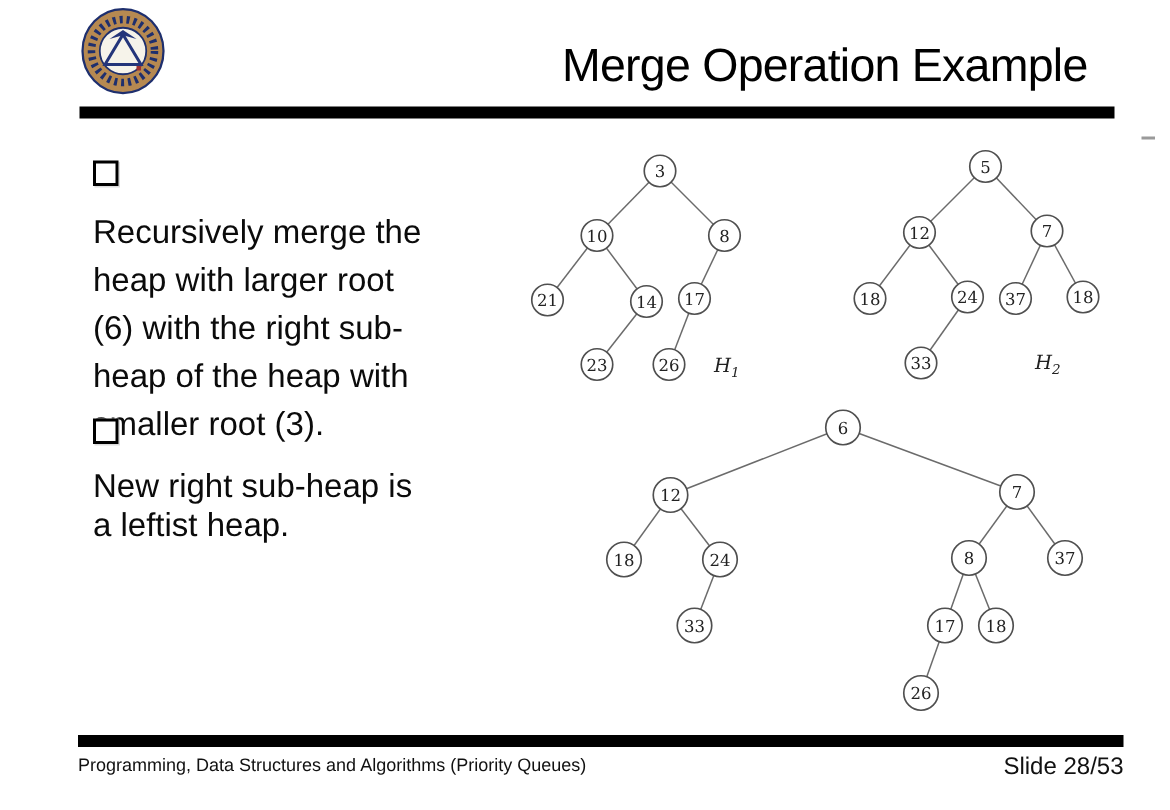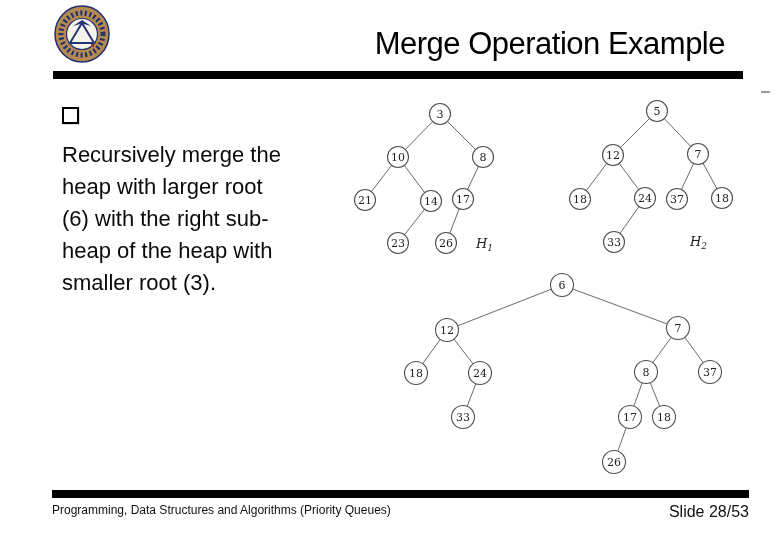--- a/index.html
+++ b/index.html
@@ -59,20 +59,25 @@
 
   <div class="bullet b1">
     <span class="bullet-marker"></span>
     <span class="bullet-text">Recursively merge the
 heap with larger root
 (6) with the right sub-
 heap of the heap with
 smaller root (3).</span>
   </div>
 
+  <div class="bullet b2">
+    <span class="bullet-marker"></span>
+    <span class="bullet-text">New right sub-heap is
+a leftist heap.</span>
+  </div>
 
   <svg id="heap-svg" width="780" height="540" viewBox="0 0 780 540">
       <g>
         <line x1="440" y1="114" x2="398" y2="157" stroke="#6b6b6b" stroke-width="1"></line>
         <line x1="440" y1="114" x2="483" y2="157" stroke="#6b6b6b" stroke-width="1"></line>
         <line x1="398" y1="157" x2="365" y2="200" stroke="#6b6b6b" stroke-width="1"></line>
         <line x1="398" y1="157" x2="431" y2="201" stroke="#6b6b6b" stroke-width="1"></line>
         <line x1="483" y1="157" x2="463" y2="199" stroke="#6b6b6b" stroke-width="1"></line>
         <line x1="431" y1="201" x2="398" y2="243" stroke="#6b6b6b" stroke-width="1"></line>
         <line x1="463" y1="199" x2="446" y2="243" stroke="#6b6b6b" stroke-width="1"></line>

